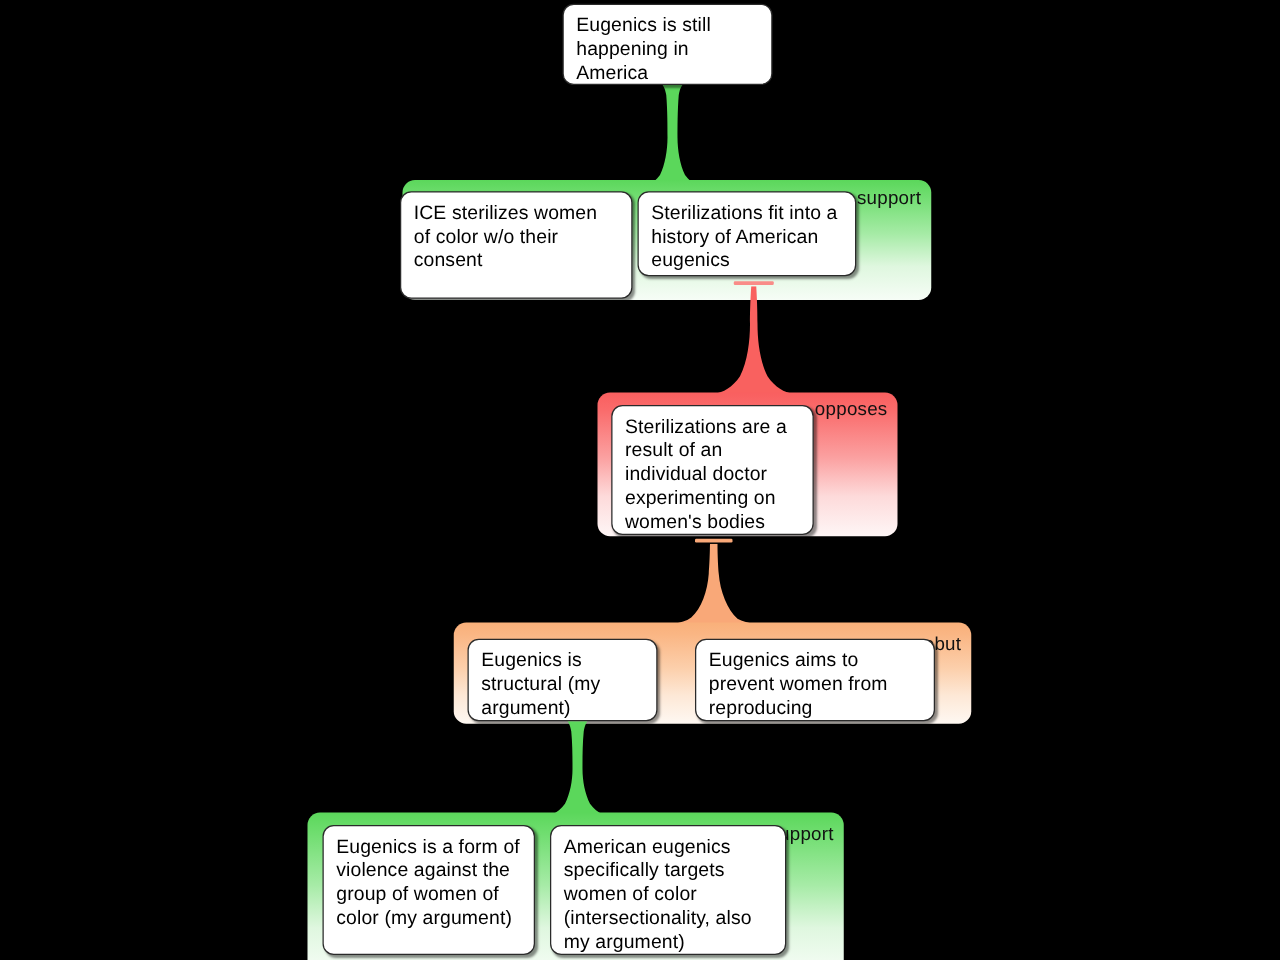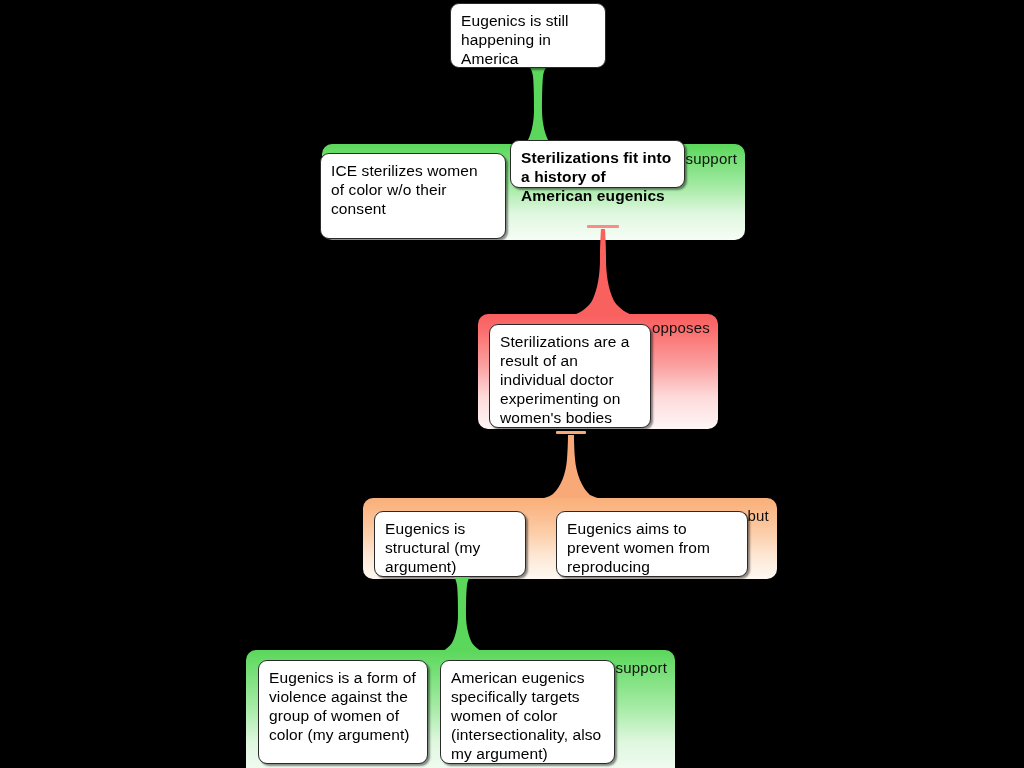--- a/index.html
+++ b/index.html
@@ -76,23 +76,23 @@
 <div class="connector" style="left:508px; top:68px; width:60px; height:84px;">
   <svg width="60" height="84" viewBox="0 0 60 84">
     <path d="M22,0 C22,0 24,2 25,8 C26,20 26,34 26,42 C26,52 24,64 20,72 C14,80 6,83 0,84 L60,84 C54,83 46,80 40,72 C36,64 34,52 34,42 C34,34 34,20 35,8 C36,2 38,0 38,0 Z" fill="#5bd75b"></path>
   </svg>
 </div>
 
 <div class="group support" style="left:322px; top:144px; width:423px; height:96px;">
   <span class="group-label" style="right:8px; top:8px;">support</span>
 </div>
 <div class="card" style="left:320px; top:153px; width:186px; height:86px;">ICE sterilizes women of color w/o their consent</div>
-<div class="card" style="left:510px; top:140px; width:175px; height:48px;font-weight:bold;">Sterilizations fit into a history of American eugenics</div>
+<div class="card" style="left:510px; top:153px; width:175px; height:68px;">Sterilizations fit into a history of American eugenics</div>
 
-<div class="card" style="left:450px; top:3px; width:156px; height:65px;">Eugenics is still happening in America</div>
+<div class="card" style="left:450px; top:3px; width:168px; height:65px;">Eugenics is still happening in America</div>
 
 <div class="stub" style="left:587px; top:225px; width:32px; background:#f98c88;"></div>
 <div class="connector" style="left:572px; top:229px; width:62px; height:86px;">
   <svg width="62" height="86" viewBox="0 0 62 86">
     <path d="M29,0 L33,0 C33,0 34,14 34,30 C34,44 36,60 42,72 C48,81 56,85 62,86 L0,86 C6,85 14,81 20,72 C26,60 28,44 28,30 C28,14 29,0 29,0 Z" fill="#f9615f"></path>
   </svg>
 </div>
 
 <div class="group opposes" style="left:478px; top:314px; width:240px; height:115px;">
   <span class="group-label" style="right:8px; top:7px;margin-left:16px;">opposes</span>
@@ -115,13 +115,13 @@
 <div class="connector" style="left:432px; top:577px; width:60px; height:78px;">
   <svg width="60" height="78" viewBox="0 0 60 78">
     <path d="M22,0 C22,0 24,2 25,8 C26,18 26,30 26,38 C26,48 24,58 20,66 C14,74 6,77 0,78 L60,78 C54,77 46,74 40,66 C36,58 34,48 34,38 C34,30 34,18 35,8 C36,2 38,0 38,0 Z" fill="#5bd75b"></path>
   </svg>
 </div>
 
 <div class="group support" style="left:246px; top:650px; width:429px; height:128px;">
   <span class="group-label" style="right:8px; top:11px;">support</span>
 </div>
 <div class="card" style="left:258px; top:660px; width:170px; height:104px;">Eugenics is a form of violence against the group of women of color (my argument)</div>
-<div class="card" style="left:440px; top:660px; width:175px; height:104px;">American eugenics specifically targets women of color (intersectionality, also my argument)</div>
+<div class="card" style="left:440px; top:660px; width:189px; height:104px;">American eugenics specifically targets women of color (intersectionality, also my argument)</div>
 
 </body></html>

